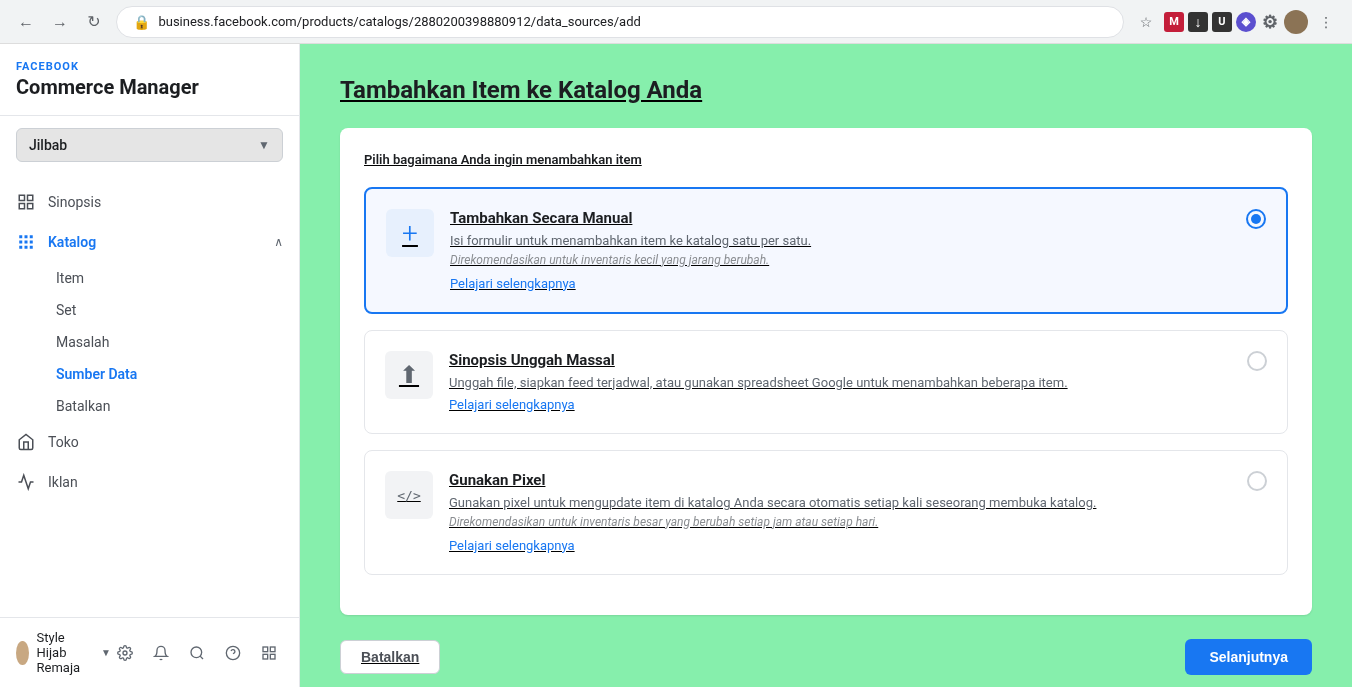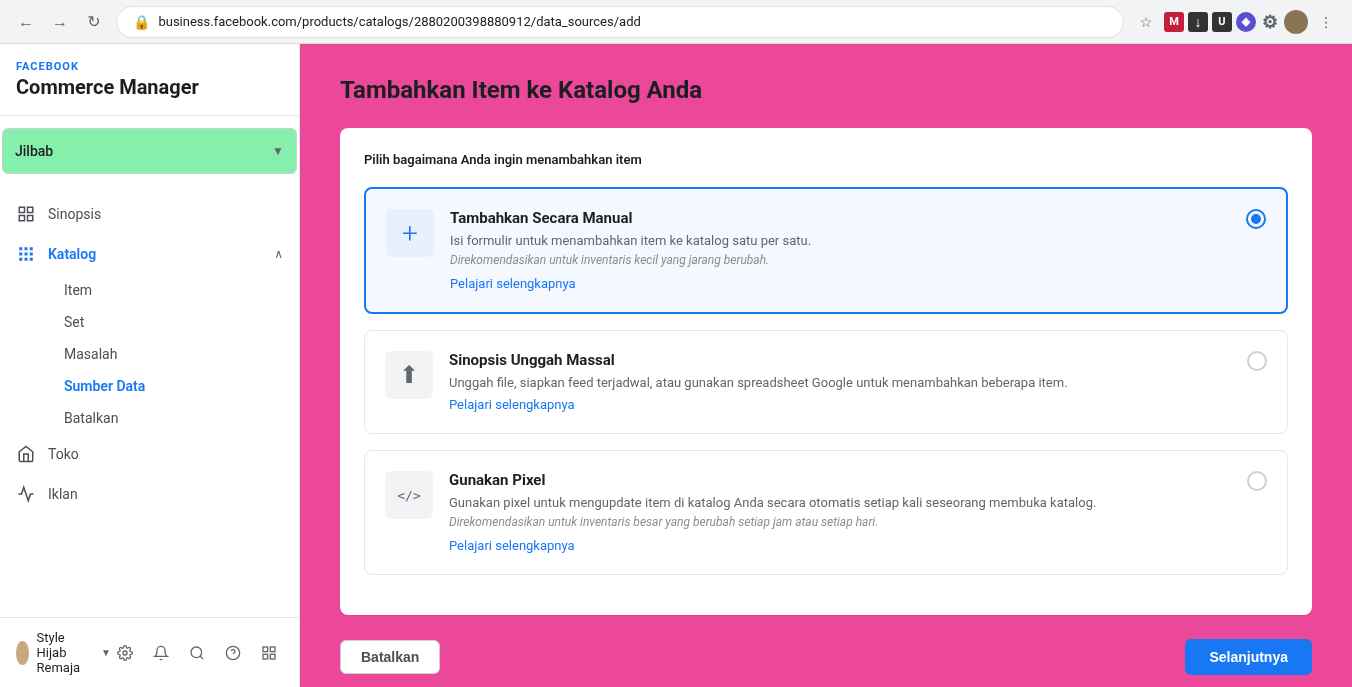--- a/index.html
+++ b/index.html
@@ -20,41 +20,41 @@
     .avatar-circle { width: 24px; height: 24px; border-radius: 50%; background: #8b7355; }
 
     
     .app { display: flex; flex: 1; overflow: hidden; }
 
     
     .sidebar { width: 300px; background: white; border-right: 1px solid #e4e6ea; display: flex; flex-direction: column; overflow-y: auto; flex-shrink: 0; }
     .sidebar-header { padding: 16px; border-bottom: 1px solid #e4e6ea; }
     .fb-label { font-size: 11px; font-weight: 700; color: #1877f2; letter-spacing: 1px; text-transform: uppercase; margin-bottom: 2px; }
     .commerce-title { font-size: 20px; font-weight: 700; color: #1c1e21; }
-    .sidebar-dropdown { margin: 12px 2px; border: 1px solid #ccd0d5; border-radius: 6px; padding: 14px 12px; display: flex; justify-content: space-between; align-items: center; cursor: pointer; background: #86efac; }
+    .sidebar-dropdown { margin: 12px 16px; border: 1px solid #ccd0d5; border-radius: 6px; padding: 8px 12px; display: flex; justify-content: space-between; align-items: center; cursor: pointer; background: #e5e5e5; }
     .dropdown-text { font-size: 14px; color: #1c1e21; font-weight: 500; }
     .dropdown-arrow { color: #606770; font-size: 12px; }
     .sidebar-nav { padding: 8px 0; flex: 1; }
     .nav-item { display: flex; align-items: center; gap: 12px; padding: 10px 16px; cursor: pointer; color: #4b4f56; font-size: 14px; text-decoration: none; }
     .nav-item .nav-icon { width: 20px; height: 20px; display: flex; align-items: center; justify-content: center; font-size: 16px; flex-shrink: 0; }
-    .nav-section { padding-left: 12px; }
+    .nav-section { padding-left: 4px; }
     .sub-nav-item { padding: 8px 16px 8px 52px; cursor: pointer; font-size: 14px; color: #4b4f56; }
     .sub-nav-item.active { color: #1877f2; font-weight: 600; }
     .katalog-header { display: flex; align-items: center; justify-content: space-between; padding: 10px 16px; cursor: pointer; }
     .katalog-left { display: flex; align-items: center; gap: 12px; color: #1877f2; font-weight: 600; font-size: 14px; }
     .katalog-icon { width: 20px; height: 20px; display: flex; align-items: center; justify-content: center; font-size: 16px; }
     .chevron-up { font-size: 12px; color: #606770; }
     .sidebar-footer { border-top: 1px solid #e4e6ea; padding: 12px 16px; display: flex; align-items: center; justify-content: flex-end; }
     .footer-account { display: flex; align-items: center; gap: 8px; font-size: 13px; color: #1c1e21; }
     .account-avatar { width: 24px; height: 24px; border-radius: 50%; background: #c8a882; }
     .footer-actions { display: flex; gap: 8px; }
     .footer-btn { width: 28px; height: 28px; display: flex; align-items: center; justify-content: center; color: #606770; font-size: 16px; cursor: pointer; }
 
     
-    .main-content { flex: 1; background: #ec4899; overflow-y: auto; padding: 32px 40px; }
+    .main-content { flex: 1; background: #86efac; overflow-y: auto; padding: 32px 40px; text-decoration: underline; }
     .page-title { font-size: 24px; font-weight: 700; color: #1c1e21; margin-bottom: 24px; }
     .card { background: white; border-radius: 8px; padding: 24px; box-shadow: 0 1px 2px rgba(0,0,0,0.1); }
     .card-subtitle { font-size: 13px; font-weight: 600; color: #1c1e21; margin-bottom: 20px; }
 
     
     .option-card { border: 1px solid #e4e6ea; border-radius: 8px; padding: 20px; margin-bottom: 16px; display: flex; gap: 16px; align-items: flex-start; cursor: pointer; position: relative; }
     .option-card.selected { border: 2px solid #1877f2; background: #f5f8ff; }
     .option-icon { width: 48px; height: 48px; display: flex; align-items: center; justify-content: center; font-size: 24px; color: #606770; flex-shrink: 0; background: #f2f3f5; border-radius: 6px; }
     .option-content { flex: 1; }
     .option-title { font-size: 15px; font-weight: 700; color: #1c1e21; margin-bottom: 4px; }

